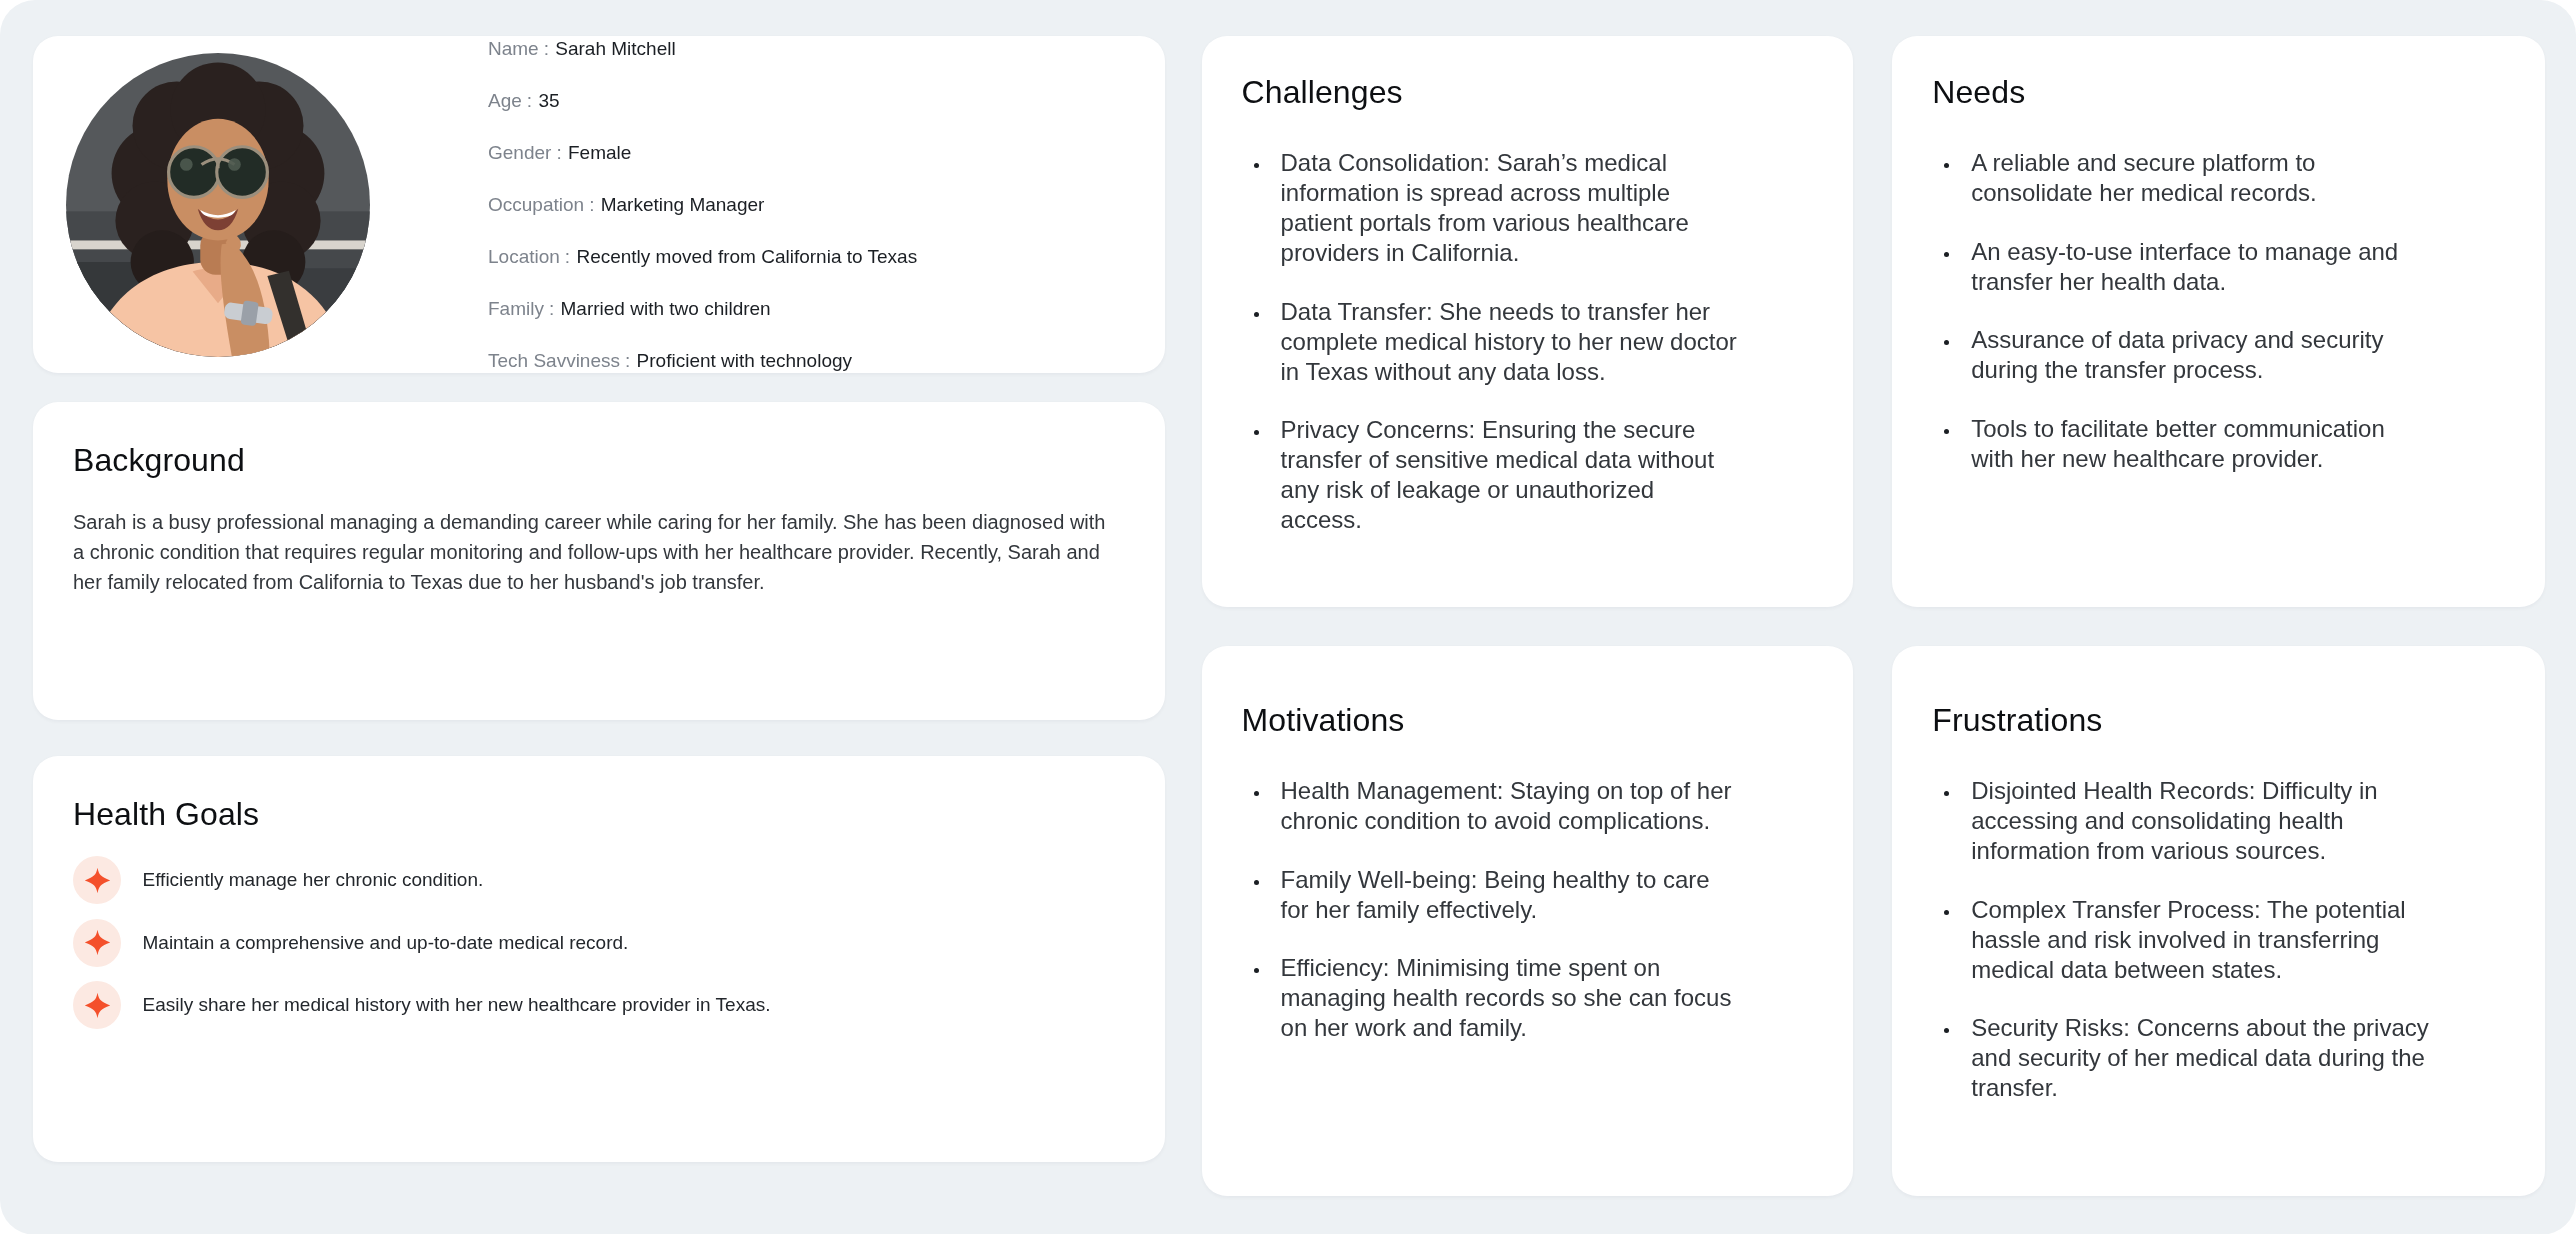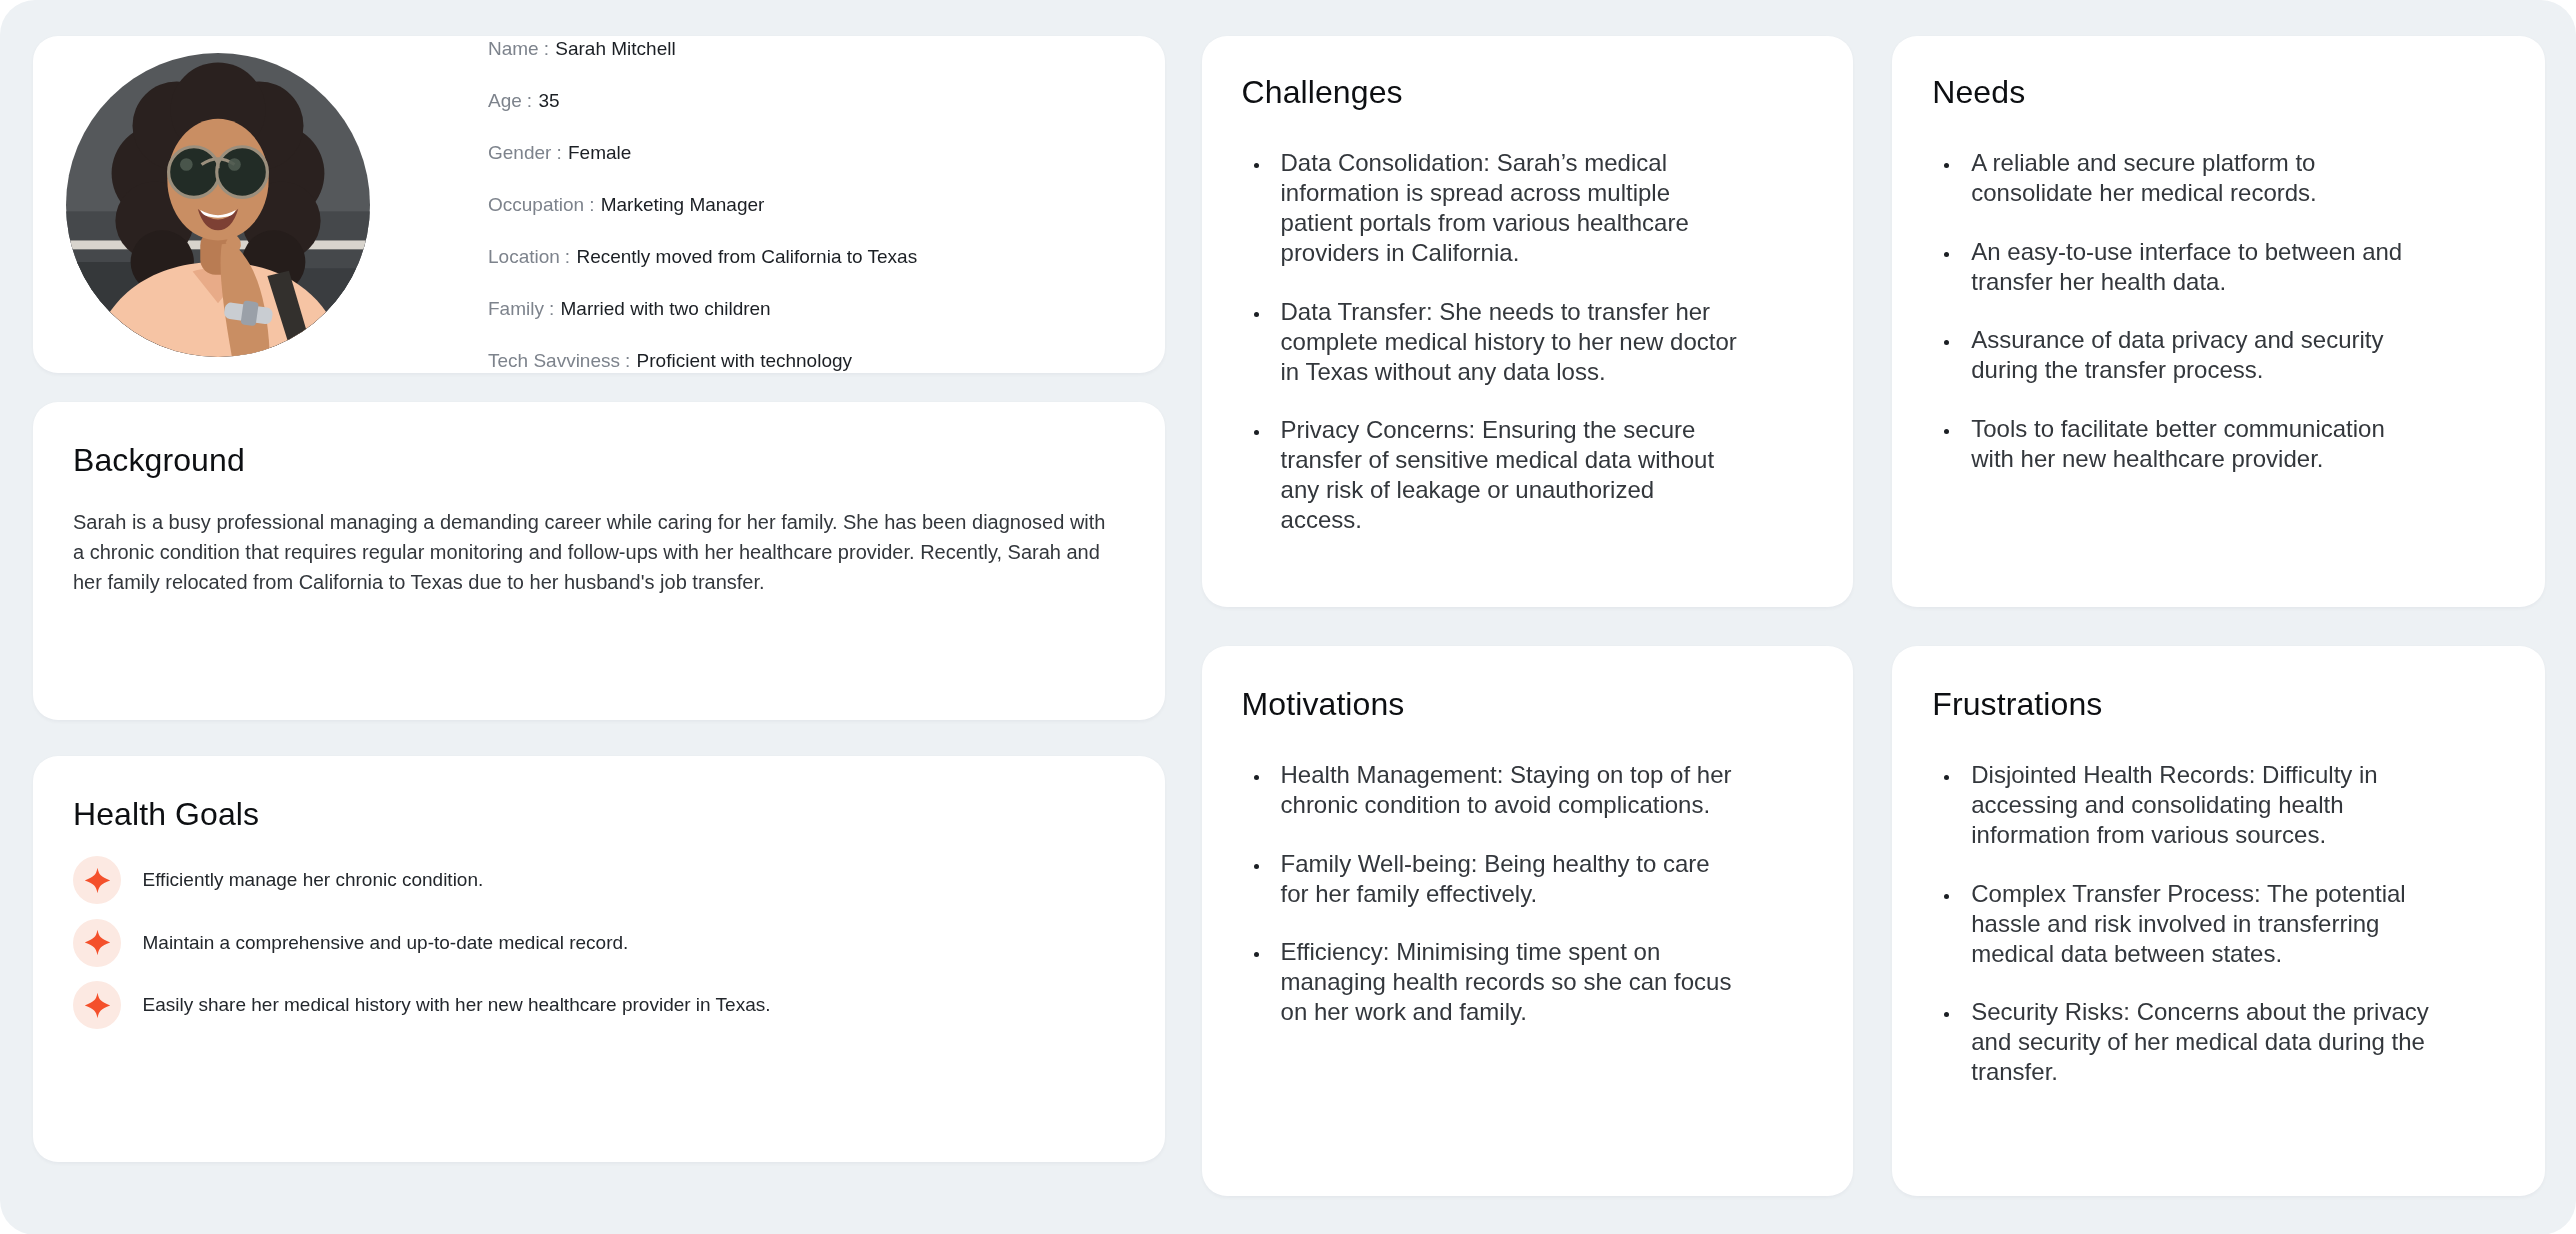--- a/index.html
+++ b/index.html
@@ -57,21 +57,21 @@
     width: 48px; height: 48px; border-radius: 50%;
     background: var(--accent-bg, #fce9e2);
     display: flex; align-items: center; justify-content: center;
     flex: 0 0 auto;
     color: var(--accent, #f4502b);
   }
   .spark svg { width: 29px; height: 29px; display: block; }
   .goal-text { margin-left: 21.5px; font-size: 19px; color: #23272c; text-align: right; }
   
   .tall-card { height: 571px; padding: 38px 40px; }
-  .low-card  { height: 550px; margin-top: 39px; padding: 40px 40px; }
+  .low-card  { height: 550px; margin-top: 39px; padding: 56px 40px; }
   ul.bullets { margin-top: 37px; padding-left: 29px; }
   ul.bullets li {
     font-size: 24px; line-height: 30px; color: #33373c;
     max-width: 468px;
     padding-left: 10px;
     margin-bottom: 28.5px;
   }
   ul.bullets li::marker { color: #1b1f24; font-size: 16.4px; }
 </style>
 </head>
@@ -196,21 +196,21 @@
         <li>Efficiency: Minimising time spent on managing health records so she can focus on her work and family.</li>
       </ul>
     </section>
   </div>
 
   <div class="col col-right">
     <section class="card tall-card">
       <h2 class="card-title">Needs</h2>
       <ul class="bullets">
         <li>A reliable and secure platform to consolidate her medical records.</li>
-        <li>An easy-to-use interface to between and transfer her health data.</li>
+        <li>An easy-to-use interface to manage and transfer her health data.</li>
         <li>Assurance of data privacy and security during the transfer process.</li>
         <li>Tools to facilitate better communication with her new healthcare provider.</li>
       </ul>
     </section>
     <section class="card low-card">
       <h2 class="card-title">Frustrations</h2>
       <ul class="bullets">
         <li>Disjointed Health Records: Difficulty in accessing and consolidating health information from various sources.</li>
         <li>Complex Transfer Process: The potential hassle and risk involved in transferring medical data between states.</li>
         <li>Security Risks: Concerns about the privacy and security of her medical data during the transfer.</li>

